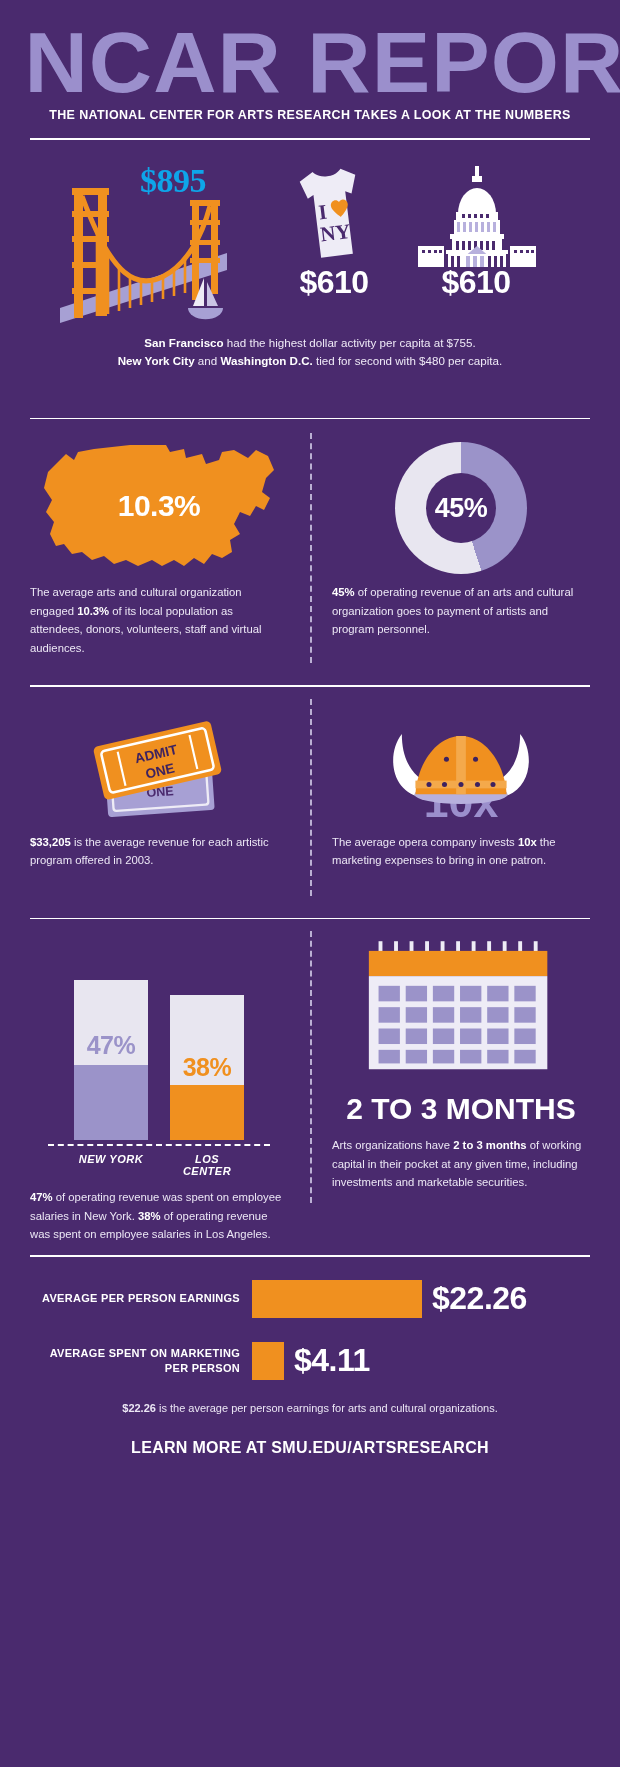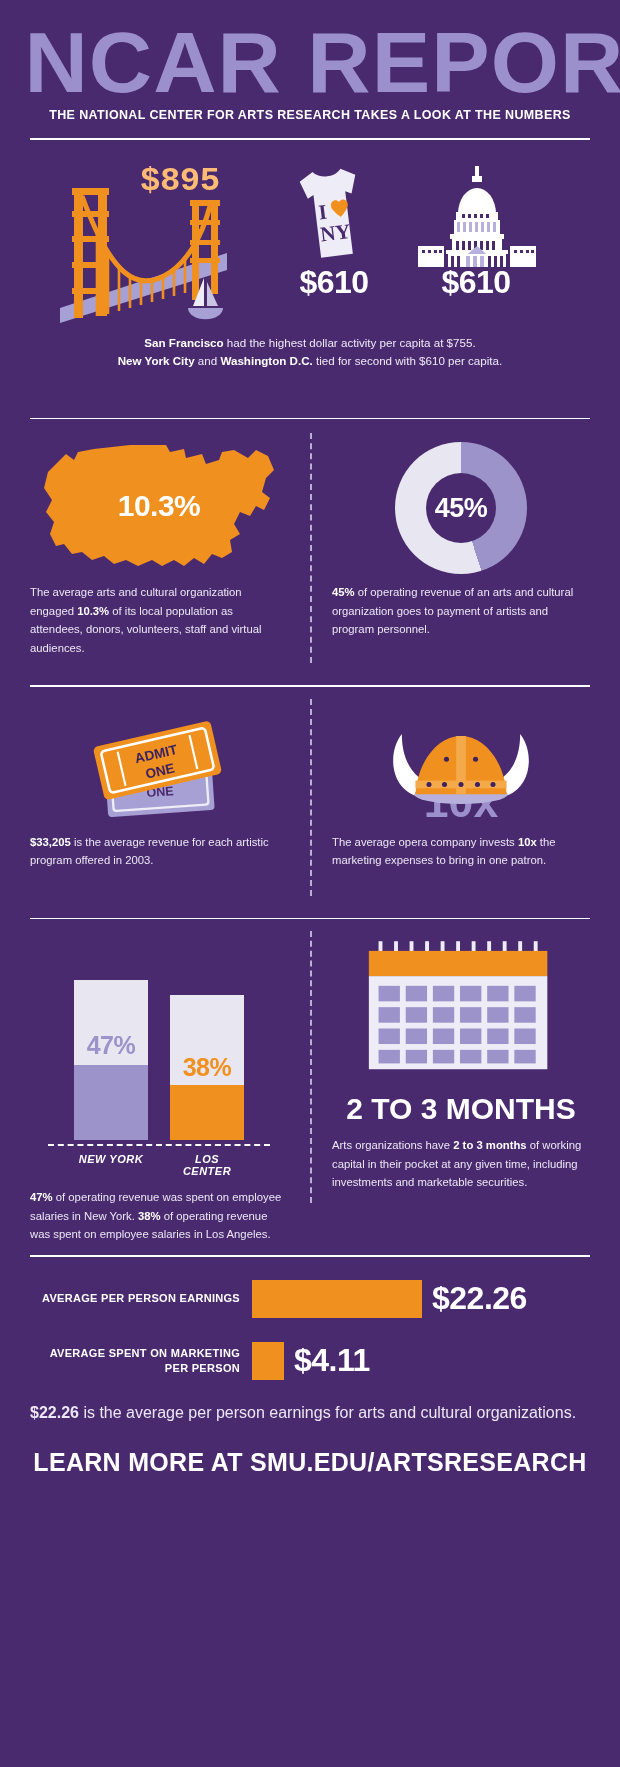--- a/index.html
+++ b/index.html
@@ -48,22 +48,22 @@
     border-left:2px dashed #cfc8e6; opacity:.85;
   }
 
   
   .sec1 { position:relative; height:262px; }
   .sec1-icons { position:relative; height:190px; }
 
   .bridge { position:absolute; left:22px; top:18px; width:190px; height:165px; }
   .money-sf {
     position:absolute; left:110px; top:22px;
-    font-family:Liberation Mono, monospace;
-    font-size:34px; font-weight:bold; color:#fdba74; letter-spacing:-0.5px;
+    font-family:Liberation Serif, serif;
+    font-size:34px; font-weight:bold; color:#0ea5e9; letter-spacing:-0.5px;
   }
   .tshirt-wrap { position:absolute; left:258px; top:20px; width:88px; height:110px; }
   .capitol-wrap{ position:absolute; left:388px; top:22px; width:118px; height:105px;}
   .money-ny {
     position:absolute; left:262px; top:124px; width:84px; text-align:center;
     font-family:"Liberation Sans Narrow","Liberation Sans",sans-serif;
     font-size:32px; font-weight:bold; letter-spacing:-0.5px;
   }
   .money-dc {
     position:absolute; left:388px; top:124px; width:116px; text-align:center;
@@ -136,25 +136,25 @@
   .hbar-row { display:flex; align-items:center; height:48px; margin-bottom:14px;}
   .hbar-label {
     width:222px; text-align:right; padding-right:12px;
     font-size:11px; font-weight:bold; line-height:1.35; letter-spacing:0.3px;
   }
   .hbar { height:38px; background:#f0901f; }
   .hbar-val {
     font-family:"Liberation Sans Narrow","Liberation Sans",sans-serif;
     font-size:32px; font-weight:bold; padding-left:10px; letter-spacing:-0.5px;
   }
-  .cap5 { font-size:16px; line-height:1.7; margin-top:8px; color:#ece7f5;}
+  .cap5 { text-align:center; font-size:11px; line-height:1.7; margin-top:8px; color:#ece7f5;}
   .footer {
     text-align:center; margin-top:22px;
     font-family:"Liberation Sans Narrow","Liberation Sans",sans-serif;
-    font-size:25px; font-weight:bold; letter-spacing:0.3px;
+    font-size:16px; font-weight:bold; letter-spacing:0.3px;
   }
 </style>
 </head>
 <body>
 
 <div class="page">
 
   <div class="header">
     <div class="title">
       <span class="title-inner">NCAR REPORT</span>
@@ -292,21 +292,21 @@
         </g>
       </svg>
       <div class="money-dc">$610</div>
     </div>
 
     <div class="cap1">
       <div>
         <b>San Francisco</b><span> had the highest dollar activity per capita at $755.</span>
       </div>
       <div>
-        <b>New York City</b><span> and </span><b>Washington D.C.</b><span> tied for second with $610 per capita.</span>
+        <b>New York City</b><span> and </span><b>Washington D.C.</b><span> tied for second with $480 per capita.</span>
       </div>
     </div>
   </div>
   <div class="rule thin"></div>
 
   <div class="sec2">
     <div class="two">
       <div class="col colL">
         <div class="map-wrap">
           <svg width="250" height="145" viewBox="0 0 250 145">

